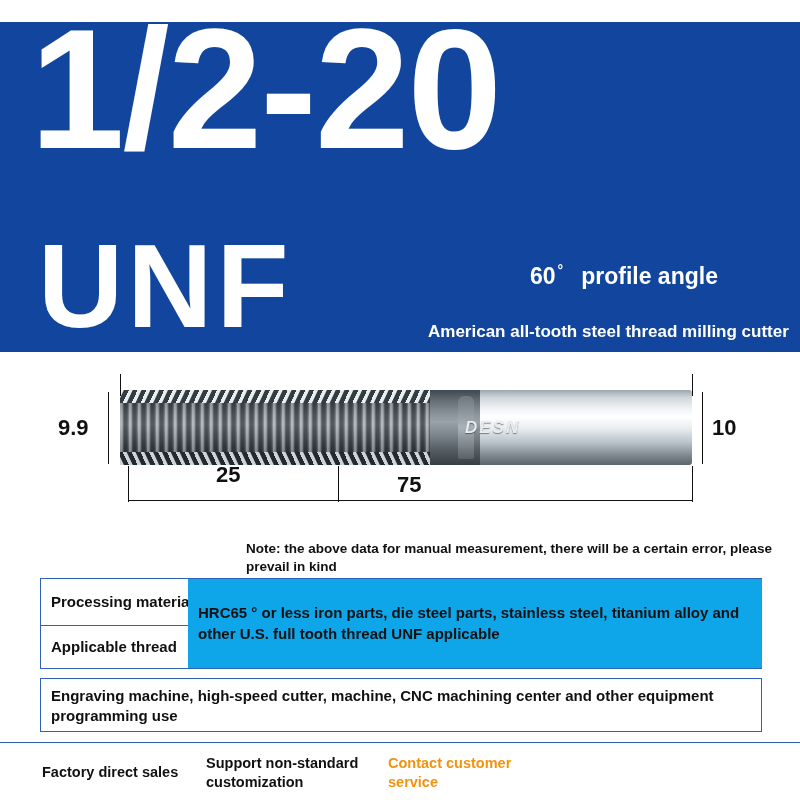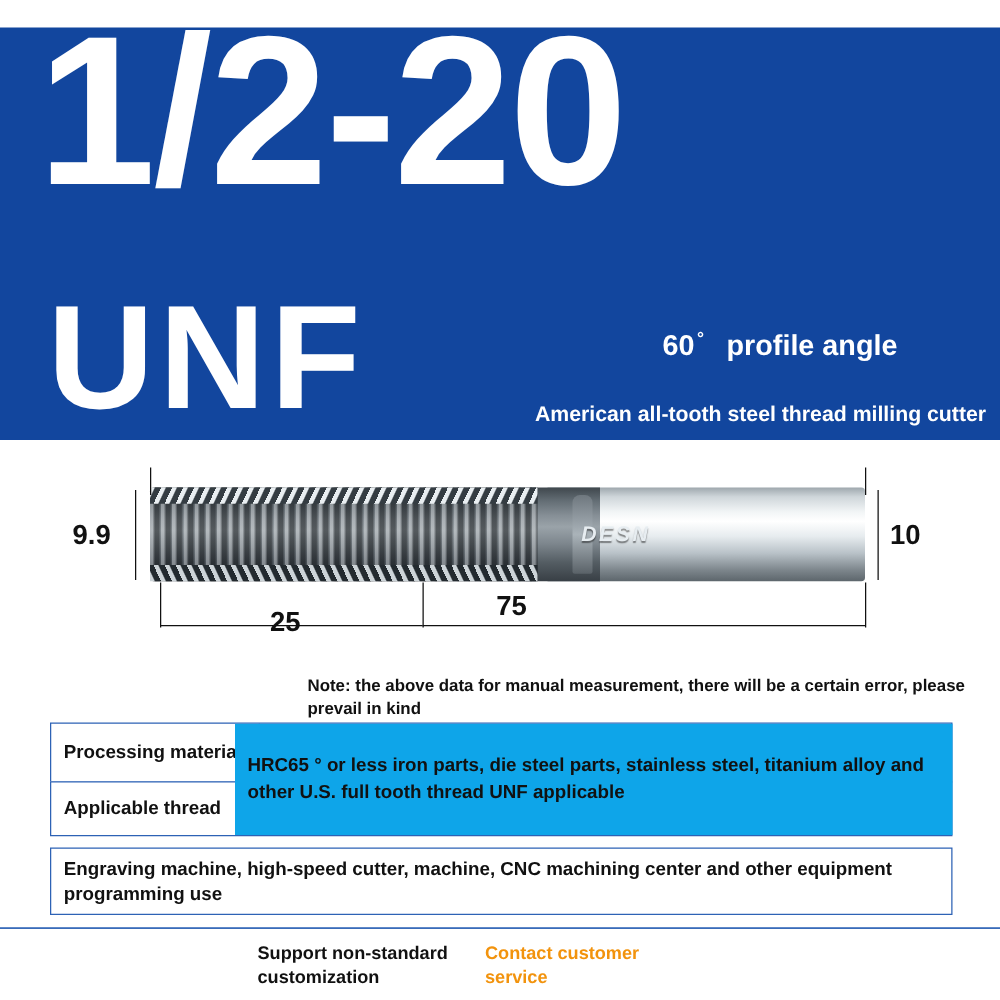--- a/index.html
+++ b/index.html
@@ -191,21 +191,21 @@
 
     <div class="dimline v-line" style="left:702px;top:32px;height:72px;"></div>
     <div class="dimtext" style="left:712px;top:55px;">10</div>
 
     <div class="dimline v-line" style="left:128px;top:106px;height:36px;"></div>
     <div class="dimline v-line" style="left:338px;top:106px;height:36px;"></div>
     <div class="dimline v-line" style="left:692px;top:106px;height:36px;"></div>
 
     <div class="dimline h-line" style="left:128px;top:140px;width:210px;"></div>
     <div class="dimline h-line" style="left:338px;top:140px;width:354px;"></div>
-    <div class="dimtext" style="left:216px;top:125px;">25</div>
+    <div class="dimtext" style="left:216px;top:102px;">25</div>
     <div class="dimtext" style="left:397px;top:112px;">75</div>
   </div>
 
   <div class="note">Note: the above data for manual measurement, there will be a certain error, please prevail in kind</div>
 
   <div class="spec">
 
     <div class="group">
       <div class="spec-row" style="height:46px;">
         <div class="spec-label">Processing material</div>
@@ -221,17 +221,18 @@
     </div>
 
     <div class="spec-row" style="height:52px;margin-top:10px;">
       <div class="spec-value">Engraving machine, high-speed cutter, machine, CNC machining center and other equipment programming use</div>
     </div>
 
   </div>
 
   <div class="divider"></div>
   <div class="footer">
+    <div class="f-item f1">Factory direct sales</div>
     <div class="f-item f2">Support non-standard customization</div>
     <div class="f-item f3">Contact customer service</div>
   </div>
 
 </div>
 
 </body></html>

